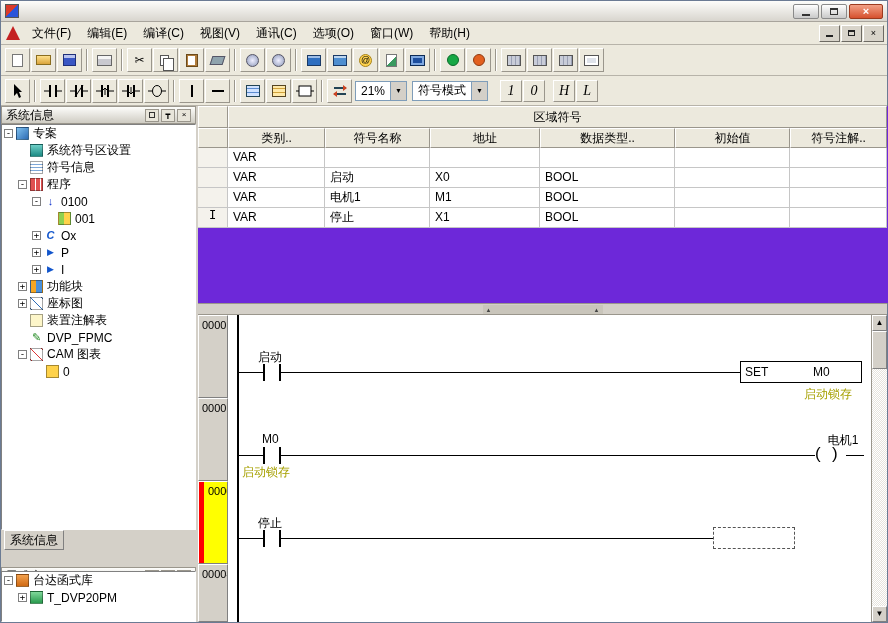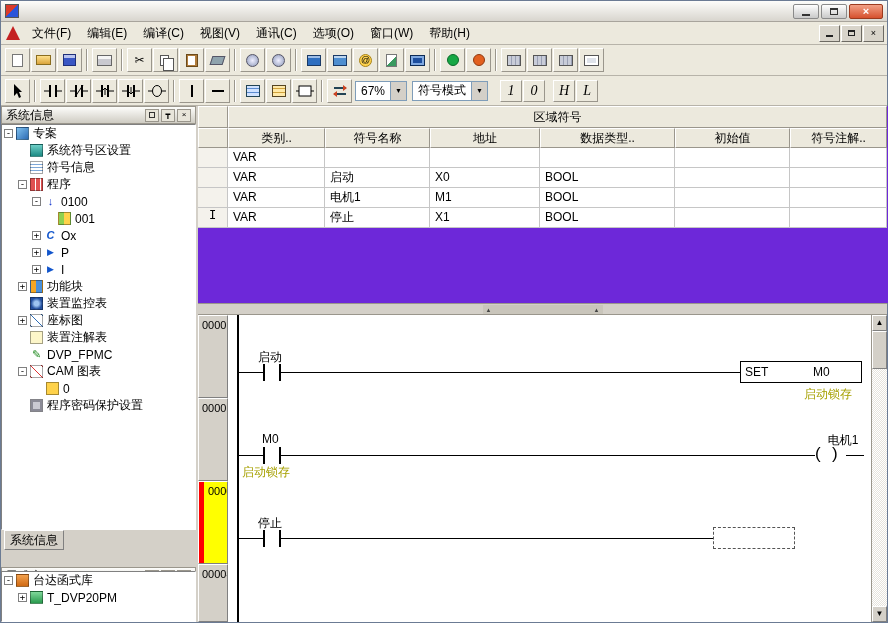--- a/index.html
+++ b/index.html
@@ -314,21 +314,21 @@
         </svg>
       </span>
     <span class="tsep"></span>
     <span class="tbtn">
         <svg class="tico" width="16" height="14">
           <path d="M2 4h12M2 10h12" stroke="#245" stroke-width="2"></path>
           <path d="M11 1l4 3-4 3M5 7l-4 3 4 3" fill="#c42" stroke="none"></path>
         </svg>
       </span>
     <span class="combo">
-      <span class="val">67%</span>
+      <span class="val">21%</span>
       <span class="arrow">▼</span>
     </span>
     <span class="combo">
       <span class="val">符号模式</span>
       <span class="arrow">▼</span>
     </span>
     <span style="width:8px"></span>
     <span class="state-btn">1</span>
     <span class="state-btn">0</span>
     <span style="width:6px"></span>
@@ -390,24 +390,20 @@
       <div class="tree-row" style="padding-left:30px">
           <span class="expander">+</span>
           <span class="g-ic ic-pi">▶</span>
           <span>I</span>
         </div>
       <div class="tree-row" style="padding-left:16px">
           <span class="expander">+</span>
           <span class="ic ic-fb"></span>
           <span>功能块</span>
         </div>
-      <div class="tree-row" style="padding-left:28px">
-          <span class="ic ic-dm"></span>
-          <span>装置监控表</span>
-        </div>
       <div class="tree-row" style="padding-left:16px">
           <span class="expander">+</span>
           <span class="ic ic-cc"></span>
           <span>座标图</span>
         </div>
       <div class="tree-row" style="padding-left:28px">
           <span class="ic ic-dc"></span>
           <span>装置注解表</span>
         </div>
       <div class="tree-row" style="padding-left:28px">
@@ -415,24 +411,20 @@
           <span>DVP_FPMC</span>
         </div>
       <div class="tree-row" style="padding-left:16px">
           <span class="expander">-</span>
           <span class="ic ic-cam"></span>
           <span>CAM 图表</span>
         </div>
       <div class="tree-row" style="padding-left:44px">
           <span class="ic ic-cam0"></span>
           <span>0</span>
-        </div>
-      <div class="tree-row" style="padding-left:28px">
-          <span class="ic ic-pwd"></span>
-          <span>程序密码保护设置</span>
         </div>
     </div>
 
     <div class="tabstrip">
       <span class="dock-tab">系统信息</span>
     </div>
 
     <div class="panel-header" style="top:461px">
       <span>函式库</span>
       <span class="ph-btns">

